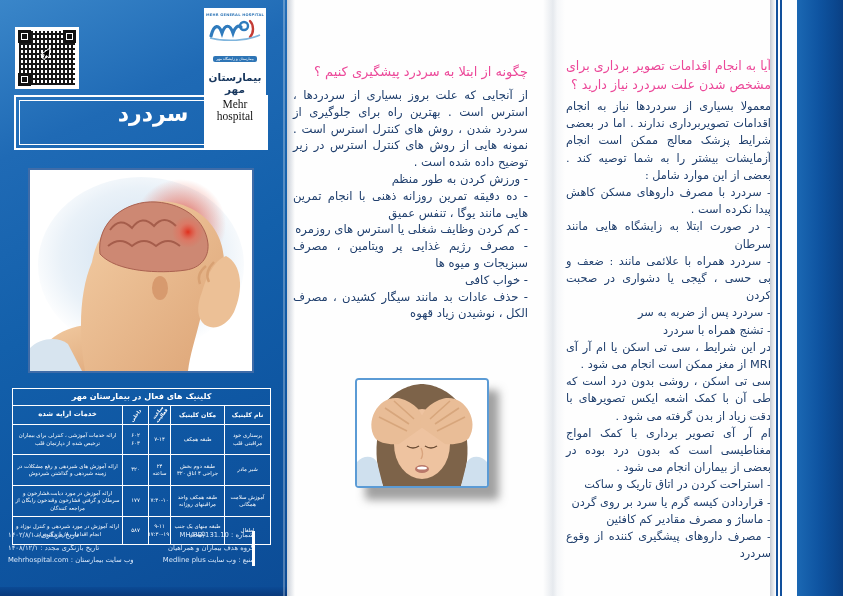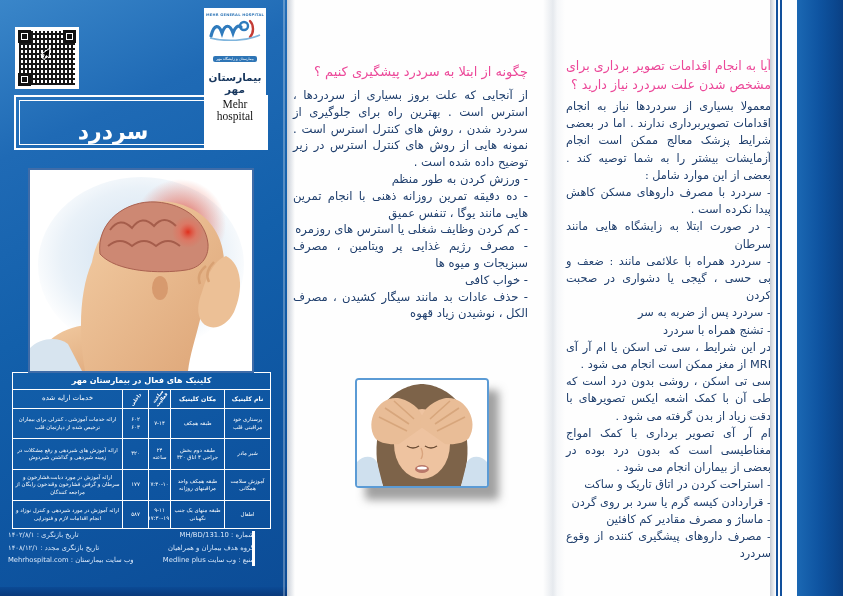--- a/index.html
+++ b/index.html
@@ -35,35 +35,35 @@
   .logo-top{font-size:3.6px;letter-spacing:.25px;color:#2e75b6;font-weight:bold;white-space:nowrap;}
   .logo-subbar{display:inline-block;background:#2e75b6;color:#fff;font-size:3.6px;
     padding:1px 3px;border-radius:2px;margin-top:1px;white-space:nowrap;}
   .logo-fa{font-size:10.5px;font-weight:bold;color:#17365d;margin-top:7px;direction:rtl;}
   .logo-en{font-size:11.5px;font-family:"Liberation Serif","DejaVu Serif",serif;color:#141414;margin-top:3px;text-align:center;}
 
   
   .headline-box{left:14px;top:95px;width:254px;height:55px;border:2px solid #fff;
     box-sizing:border-box;padding:3px;z-index:2;}
   .headline-inner{width:100%;height:100%;border:1px solid #fff;box-sizing:border-box;
-    display:flex;align-items:flex-end;}
+    display:flex;align-items:flex-start;padding-left:40px;}
   .headline-text{width:186px;text-align:center;color:#fff;font-weight:bold;font-size:22px;letter-spacing:.5px;}
 
   
   .brain-box{left:28px;top:168px;width:226px;height:205px;background:#fff;
     border:2px solid #3f6ca8;box-sizing:border-box;z-index:1;}
 
   
-  .clinics{left:12px;top:372px;width:258px;border-collapse:collapse;direction:rtl;
+  .clinics{left:12px;top:388px;width:258px;border-collapse:collapse;direction:rtl;
     color:#fff;text-align:center;table-layout:fixed;}
   .clinics td,.clinics th{border:1px solid #fff;padding:1px 1px;vertical-align:middle;
     font-weight:normal;font-size:5.4px;line-height:1.35;}
   .clinics .t-title{font-size:8px;font-weight:bold;height:14px;letter-spacing:.3px;}
   .clinics .hdr{font-size:6.2px;font-weight:bold;height:16px;}
-  .clinics .hdr-services{font-size:7px;font-weight:normal;}
+  .clinics .hdr-services{font-size:7px;font-weight:bold;}
   .rot{display:inline-block;transform:rotate(-52deg);font-size:4.8px;line-height:1.1;
     white-space:pre-line;width:18px;}
   .pre{white-space:pre-line;}
   .r1{height:30px;} .r2{height:31px;} .r3{height:31px;} .r4{height:28px;}
 
   
   .footer{left:8px;top:529px;width:246px;direction:rtl;color:#d9e8fa;font-size:6.8px;line-height:12.5px;}
   .footer-row{display:flex;justify-content:space-between;}
   .footer-bar{left:252px;top:531px;width:2.5px;height:35px;background:#fff;z-index:2;}
 

